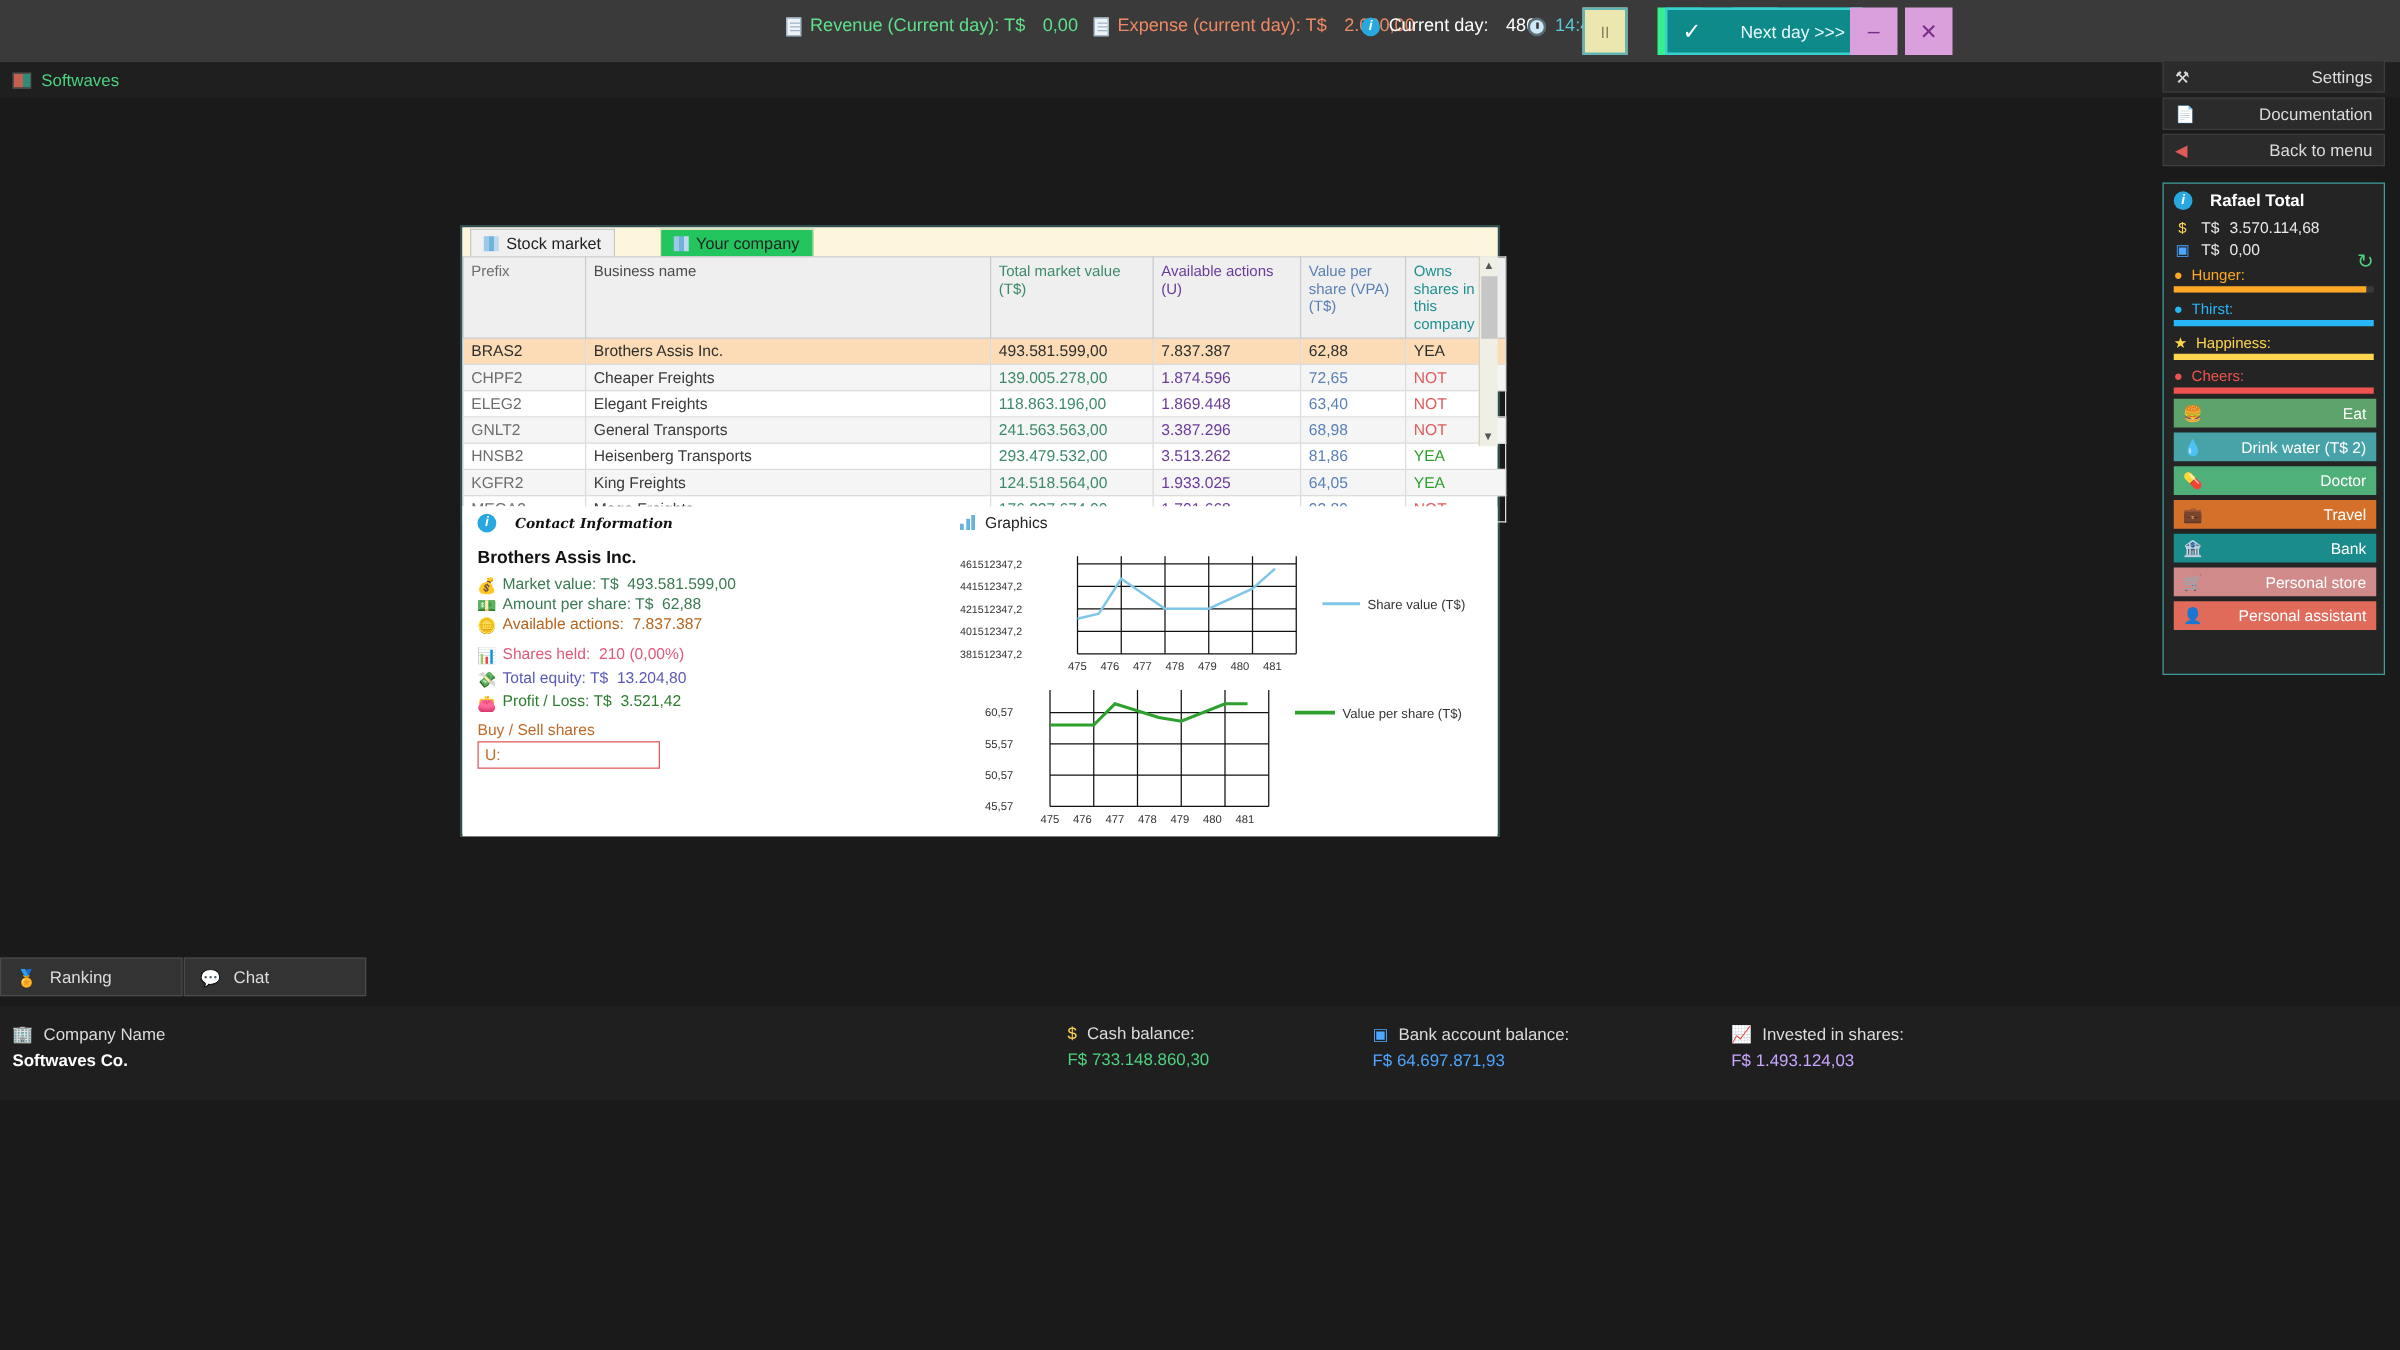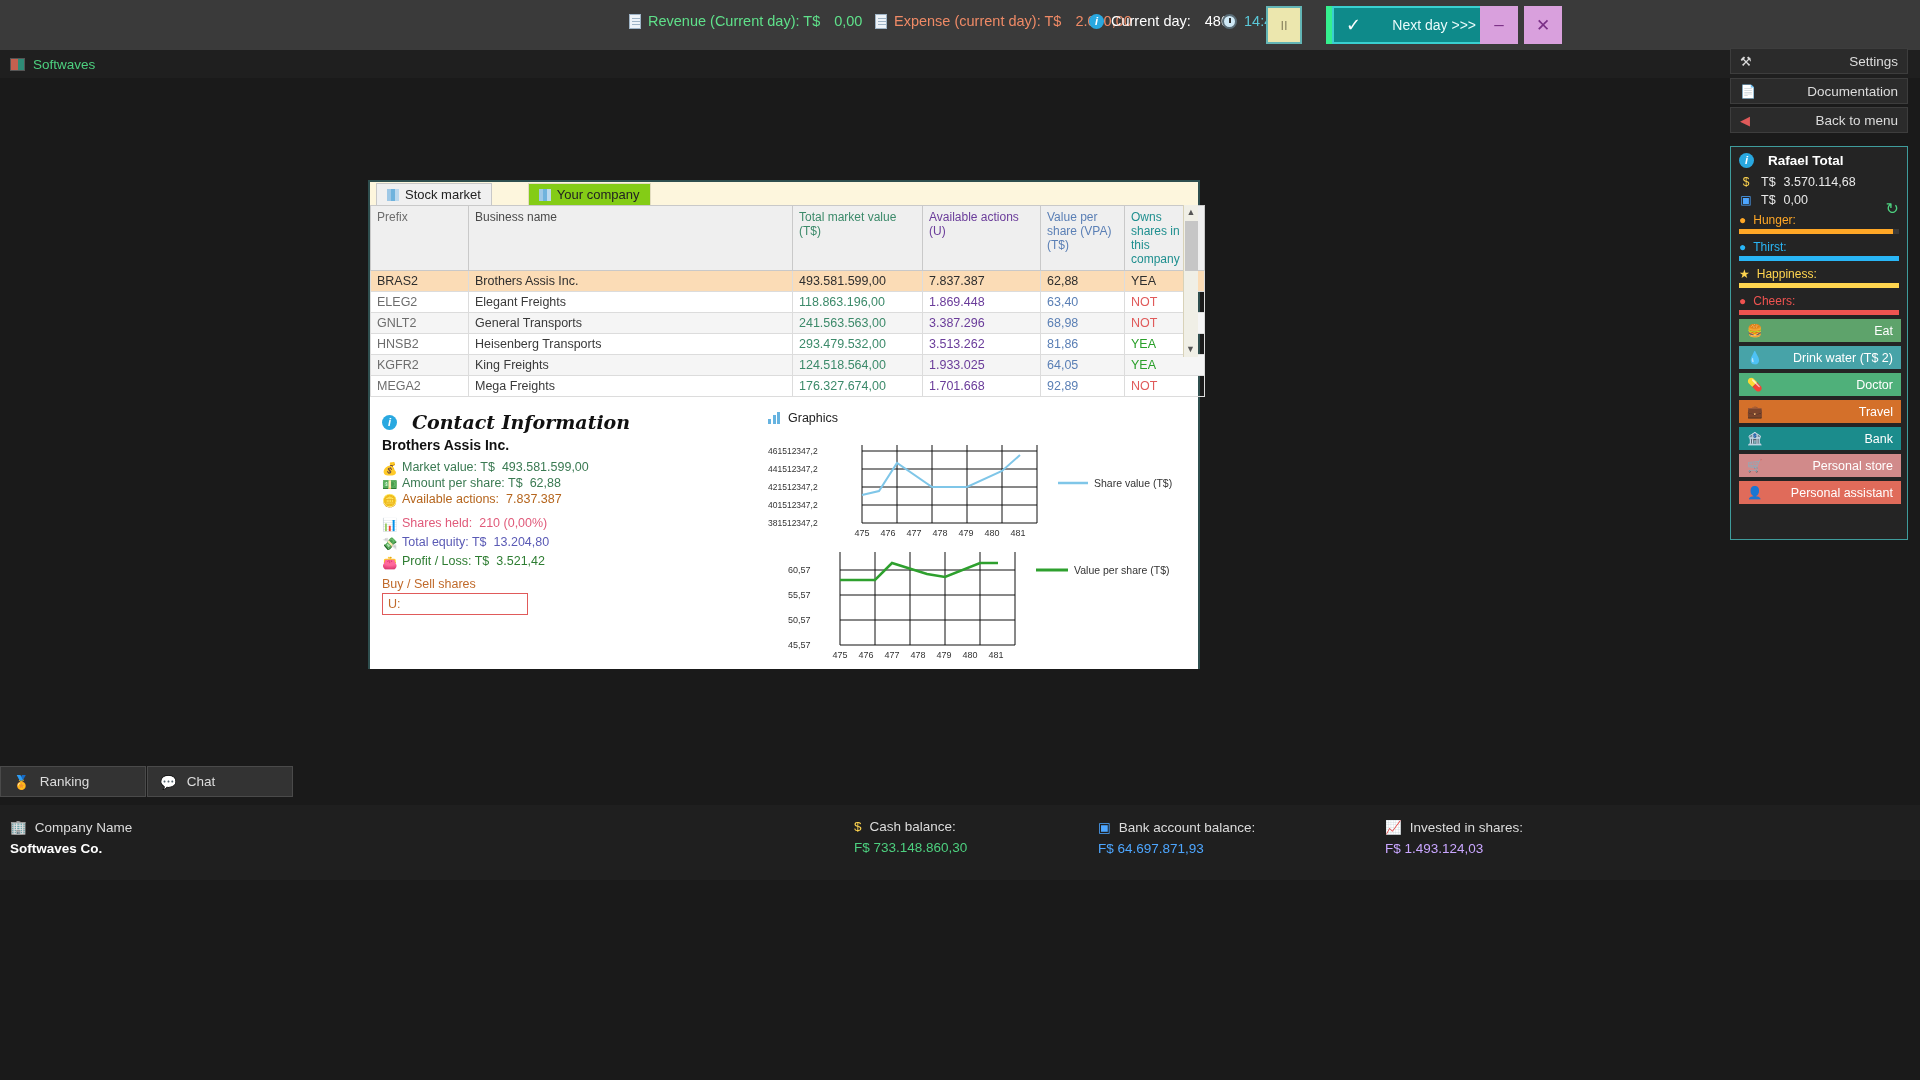--- a/index.html
+++ b/index.html
@@ -103,21 +103,21 @@
                font-size:23px; color:#0f7f87; }
   #dlg-btn-export { position:absolute; right:68px; top:7px; width:32px; height:30px; background:#eef1fb; border-radius:6px;
                     display:flex; align-items:center; justify-content:center; color:#4caf50; font-size:14px; cursor:pointer; }
   #dlg-btn-close { position:absolute; right:22px; top:5px; width:38px; height:34px; background:#fbdede; border-radius:8px;
                    display:flex; align-items:center; justify-content:center; color:#9a3a3a; font-size:14px; cursor:pointer; }
 
   #dlg-tabs { height:23px; background:#fdf6dd; display:flex; align-items:flex-end; padding-left:6px;gap:36px; }
   .dtab { height:22px; display:flex; align-items:center; gap:6px; padding:0 10px; font-size:13px; color:#222; cursor:pointer;
           border:1px solid transparent; }
   .dtab.active { background:#f0f0f0; border:1px solid #c8c8c8; border-bottom:none; }
-  .dtab.inactive { background:#84cc16; border:1px solid #e3ddc0; border-bottom:none;margin-top:33px; }
+  .dtab.inactive { background:#22c55e; border:1px solid #e3ddc0; border-bottom:none;margin-top:33px; }
   .tab-ico { width:12px; height:12px; background:linear-gradient(90deg,#9ec8e6 0 33%, #6fb3dd 33% 66%, #bcd9ee 66% 100%); }
 
   
   #tbl-wrap { position:relative; height:152px; }
   table.comp { border-collapse:collapse; width:816px; table-layout:fixed; font-size:12.5px; }
   table.comp th { background:#efefef; border:1px solid #c9c9c9; text-align:left; padding:4px 6px; font-weight:normal;
                   vertical-align:top; height:28px; font-size:12px; }
   table.comp td { border:1px solid #dcdcdc; padding:3px 6px; height:18px; }
   th.c-prefix{width:98px;color:#6d6d6d;} th.c-name{width:324px;color:#4a4a4a;}
   th.c-mkt{width:130px;color:#3c8a6a;} th.c-act{width:118px;color:#6a3c9a;}
@@ -129,21 +129,21 @@
   td.v-own-yes{color:#2aa02a;} td.v-own-no{color:#e05a5a;}
   tr.row-sel td.v-prefix, tr.row-sel td.v-name, tr.row-sel td.v-mkt,
   tr.row-sel td.v-act, tr.row-sel td.v-vpa, tr.row-sel td.v-own-yes { color:#2e2e2e; }
   #tbl-scroll { position:absolute; right:0; top:0; width:15px; height:152px; background:#f0efe6; border-left:1px solid #d8d2b8; }
   #tbl-scroll .sb-arrow { height:15px; text-align:center; font-size:9px; color:#555; line-height:15px; cursor:pointer; }
   #tbl-scroll .sb-thumb { position:absolute; left:1px; top:16px; width:13px; height:50px; background:#c6c6c6; cursor:pointer; }
 
   
   #info-panel { position:absolute; left:0; top:223px; width:828px; height:264px; background:#fff; }
   #ci-head { position:absolute; left:12px; top:6px; display:flex; align-items:center; gap:8px; }
-  #ci-head .ci-label { font-family:"DejaVu Serif", serif; font-style:italic; font-weight:bold; font-size:19px; color:#111; }
+  #ci-head .ci-label { font-family:"DejaVu Serif", serif; font-style:italic; font-weight:bold; font-size:11px; color:#111; }
   #ci-company { position:absolute; left:12px; top:32px; font-size:14px; font-weight:bold; color:#111; }
   .ci-line { position:absolute; left:12px; display:flex; align-items:center; gap:7px; font-size:12.5px; white-space:nowrap; }
   .ci-ico { width:13px; height:12px; display:inline-block; }
   #ci-mkt   { top:55px; color:#3a7a52; }
   #ci-aps   { top:71px; color:#3a7a52; }
   #ci-avail { top:87px; color:#b5651d; }
   #ci-held  { top:111px; color:#e05a7a; }
   #ci-equity{ top:130px; color:#5a5ab5; }
   #ci-pl    { top:149px; color:#2e7d32; }
   #buysell-label { position:absolute; left:12px; top:172px; font-size:12.5px; color:#c06a2a; }
@@ -348,20 +348,28 @@
       </tr>
         </thead>
       <tbody>
         <tr class="row-sel">
           <td class="v-prefix">BRAS2</td>
           <td class="v-name">Brothers Assis Inc.</td>
           <td class="v-mkt">493.581.599,00</td>
           <td class="v-act">7.837.387</td>
           <td class="v-vpa">62,88</td>
           <td class="v-own-yes">YEA</td>
+        </tr>
+        <tr class="row-alt">
+          <td class="v-prefix">CHPF2</td>
+          <td class="v-name">Cheaper Freights</td>
+          <td class="v-mkt">139.005.278,00</td>
+          <td class="v-act">1.874.596</td>
+          <td class="v-vpa">72,65</td>
+          <td class="v-own-no">NOT</td>
         </tr>
         <tr>
           <td class="v-prefix">ELEG2</td>
           <td class="v-name">Elegant Freights</td>
           <td class="v-mkt">118.863.196,00</td>
           <td class="v-act">1.869.448</td>
           <td class="v-vpa">63,40</td>
           <td class="v-own-no">NOT</td>
         </tr>
         <tr class="row-alt">

